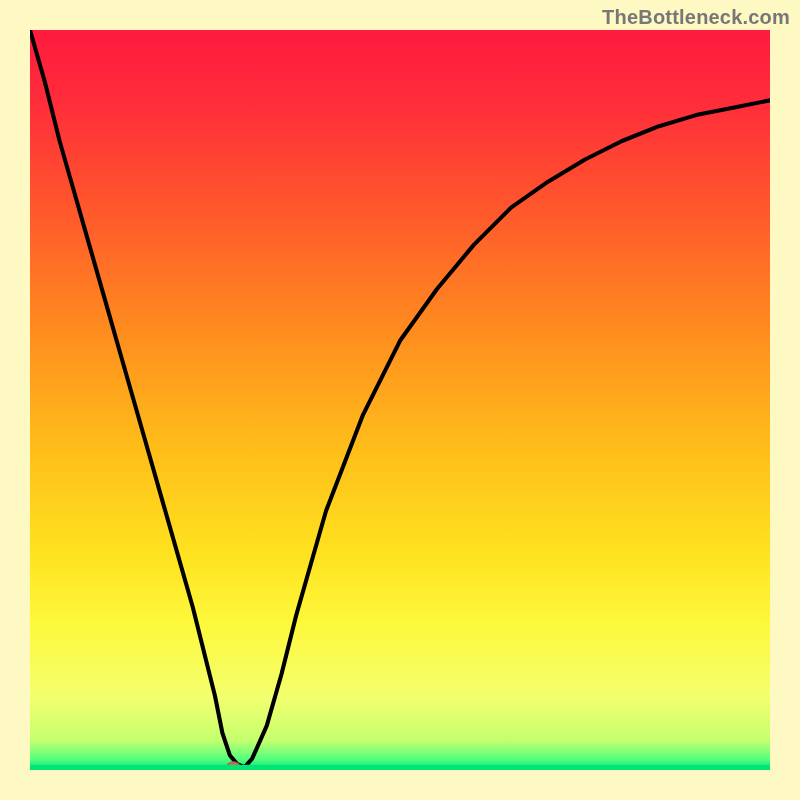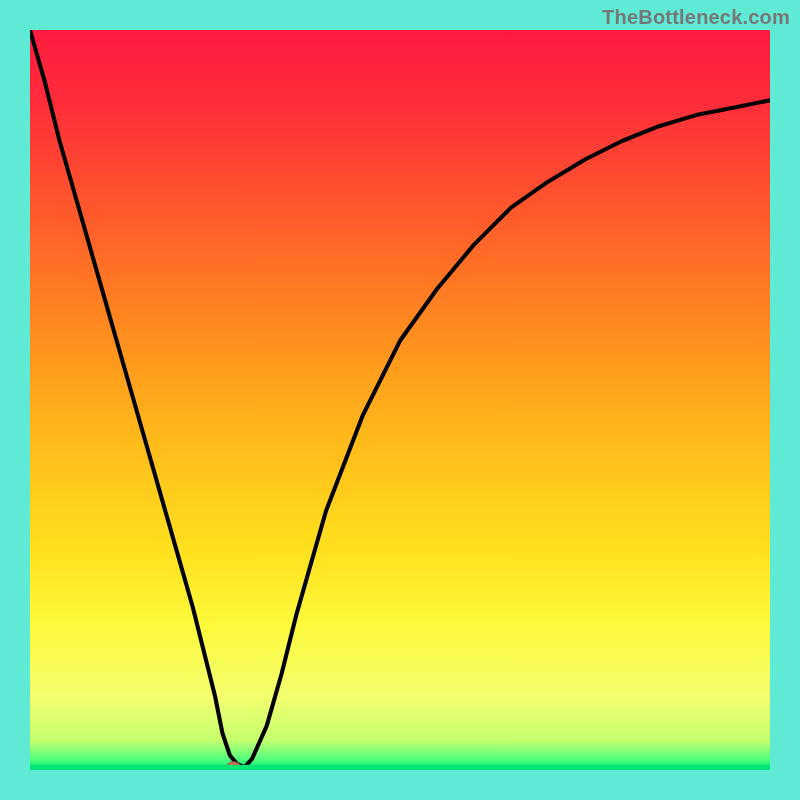--- a/index.html
+++ b/index.html
@@ -10,21 +10,21 @@
     background: #000;
     overflow: hidden;
     font-family: Arial, Helvetica, sans-serif;
   }
   .frame {
     position: absolute;
     top: 0;
     left: 0;
     width: 800px;
     height: 800px;
-    background: #5eead4;
+    background: #fef9c3;
   }
   .plot {
     position: absolute;
     top: 30px;
     left: 30px;
     width: 740px;
     height: 740px;
   }
   .gradient {
     position: absolute;

